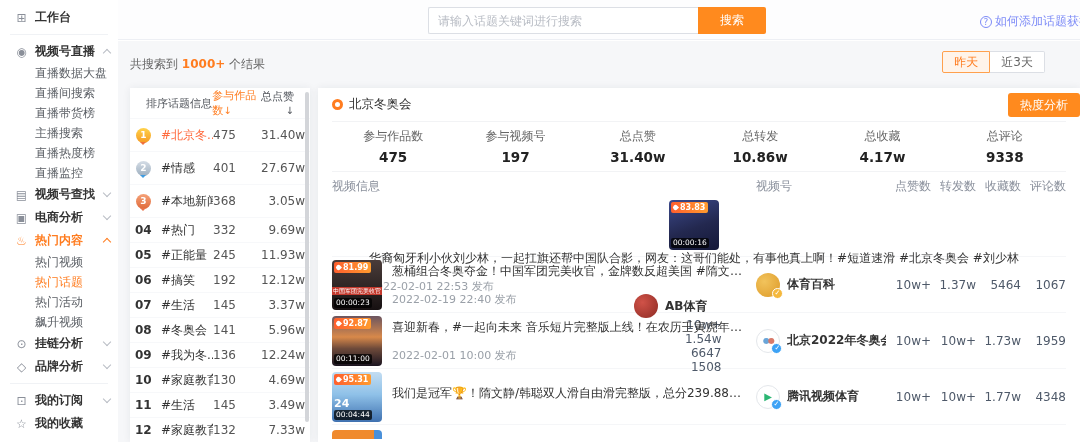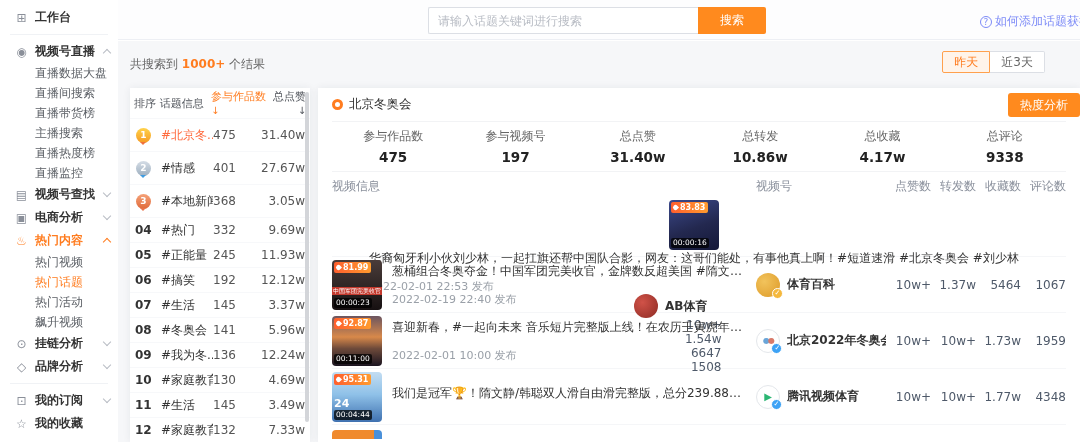--- a/index.html
+++ b/index.html
@@ -33,21 +33,21 @@
   .content { position:absolute; left:118px; top:41px; width:962px; height:401px; background:#f6f7f9; overflow:hidden; }
   .result-bar { position:absolute; left:12px; top:15px; color:#666; }
   .result-count { color:#ff7c1f; font-weight:bold; }
   .time-toggle { position:absolute; right:35px; top:10px; display:flex; }
   .tg-btn { height:22px; padding:0 11px; line-height:20px; font-size:12px; cursor:pointer; background:#fff; border:1px solid #dcdfe5; color:#666; }
   .tg-btn.sel { background:#fff4ea; border-color:#ffa04d; color:#ff7c1f; border-radius:2px 0 0 2px; }
   .tg-btn.plain { border-left:none; border-radius:0 2px 2px 0; }
 
   
   .topic-panel { position:absolute; left:12px; top:47px; width:180px; height:354px; background:#fff; box-shadow:0 0 8px rgba(31,45,61,.07); overflow:hidden; }
-  .topic-head { display:flex; align-items:center; height:30px; padding:0 4px; font-size:11px; color:#4e5259; }
+  .topic-head { display:flex; align-items:center; height:30px; padding:0 16px; font-size:11px; color:#4e5259; }
   .th-rank { width:26px; }
   .th-info { width:52px; }
   .th-works { width:56px; color:#ff7c1f; cursor:pointer; }
   .th-likes { width:40px; text-align:right; cursor:pointer; }
   .sort-arrow { font-size:10px; }
   .t-row { display:flex; align-items:center; height:25px; padding:0 5px; border-top:1px solid #f7f8fa; cursor:pointer; }
   .t-row.tall { height:33px; }
   .t-rank { width:26px; font-weight:bold; color:#333; flex:none; }
   .t-name { width:52px; flex:none; white-space:nowrap; overflow:hidden; color:#333; }
   .t-name.orange { color:#ff6a3d; }

